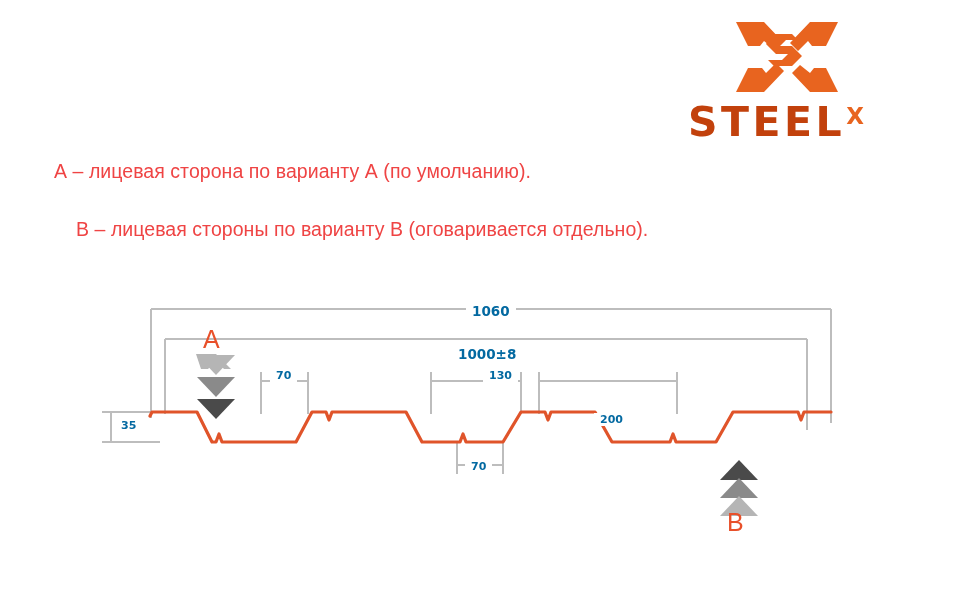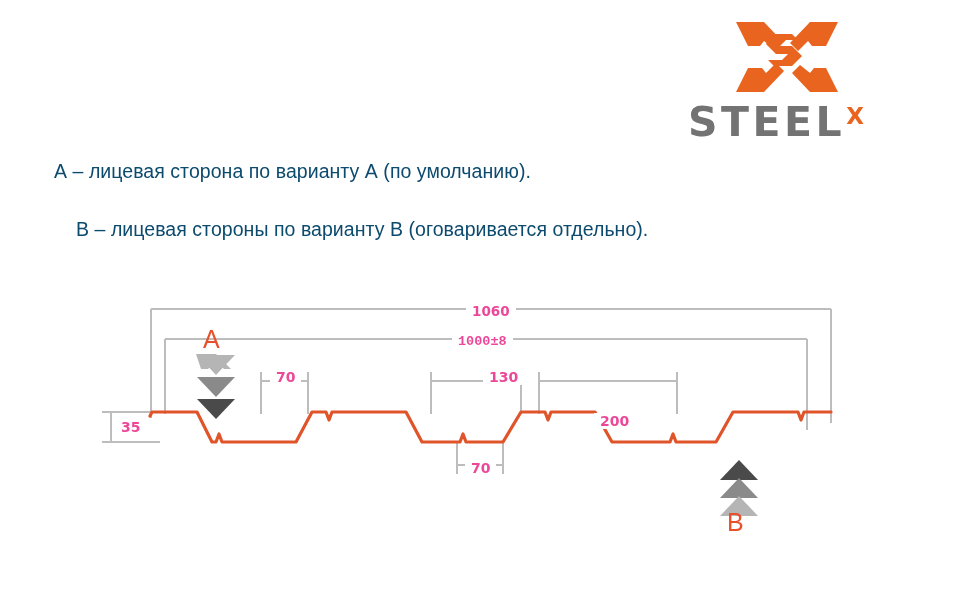--- a/index.html
+++ b/index.html
@@ -38,40 +38,40 @@
     width: 210px;
     height: 40px;
     line-height: 40px;
     white-space: nowrap;
   }
   #logo-steel-text {
     font-family: "DejaVu Sans", sans-serif;
     font-size: 41px;
     font-weight: bold;
     letter-spacing: 3.5px;
-    color: #737373;
+    color: #c2410c;
     vertical-align: baseline;
   }
   #logo-x-sup {
     font-family: "DejaVu Sans", sans-serif;
     font-size: 23px;
     font-weight: bold;
     color: #e8641f;
     position: relative;
     top: -12px;
     left: 1px;
   }
 
   
   .desc-line {
     position: absolute;
     left: 54px;
     font-family: "Liberation Sans", sans-serif;
     font-size: 19.5px;
-    color: #0c4a6e;
+    color: #ef4444;
     white-space: nowrap;
     letter-spacing: 0.05px;
     text-align: center;
   }
   #desc-line-a { top: 160px; }
   #desc-line-b { top: 218px; margin-left: 22px; }
 
   
   #drawing {
     position: absolute;
@@ -80,29 +80,29 @@
     width: 970px;
     height: 597px;
   }
 
   
   .dim-label {
     position: absolute;
     font-family: "DejaVu Sans", sans-serif;
     font-size: 13.5px;
     font-weight: bold;
-    color: #ec4899;
+    color: #0369a1;
     background: #ffffff;
     padding: 0 6px;
     white-space: nowrap;
   }
-  .dim-label.small { font-size: 14px; }
+  .dim-label.small { font-size: 11px; }
 
   #dim-1060  { left: 466px; top: 303px; }
-  #dim-1000  { left: 452px; top: 334px; font-family: Liberation Mono, monospace; }
+  #dim-1000  { left: 452px; top: 346px; }
   #dim-70a   { left: 270px; top: 369px; }
   #dim-130   { left: 458px; top: 369px; margin-left: 25px; }
   #dim-200   { left: 594px; top: 369px; margin-top: 44px; }
   #dim-70b   { left: 465px; top: 460px; }
   #dim-35    { left: 115px; top: 419px; }
 
   
   #marker-a-letter {
     position: absolute;
     left: 203px;

